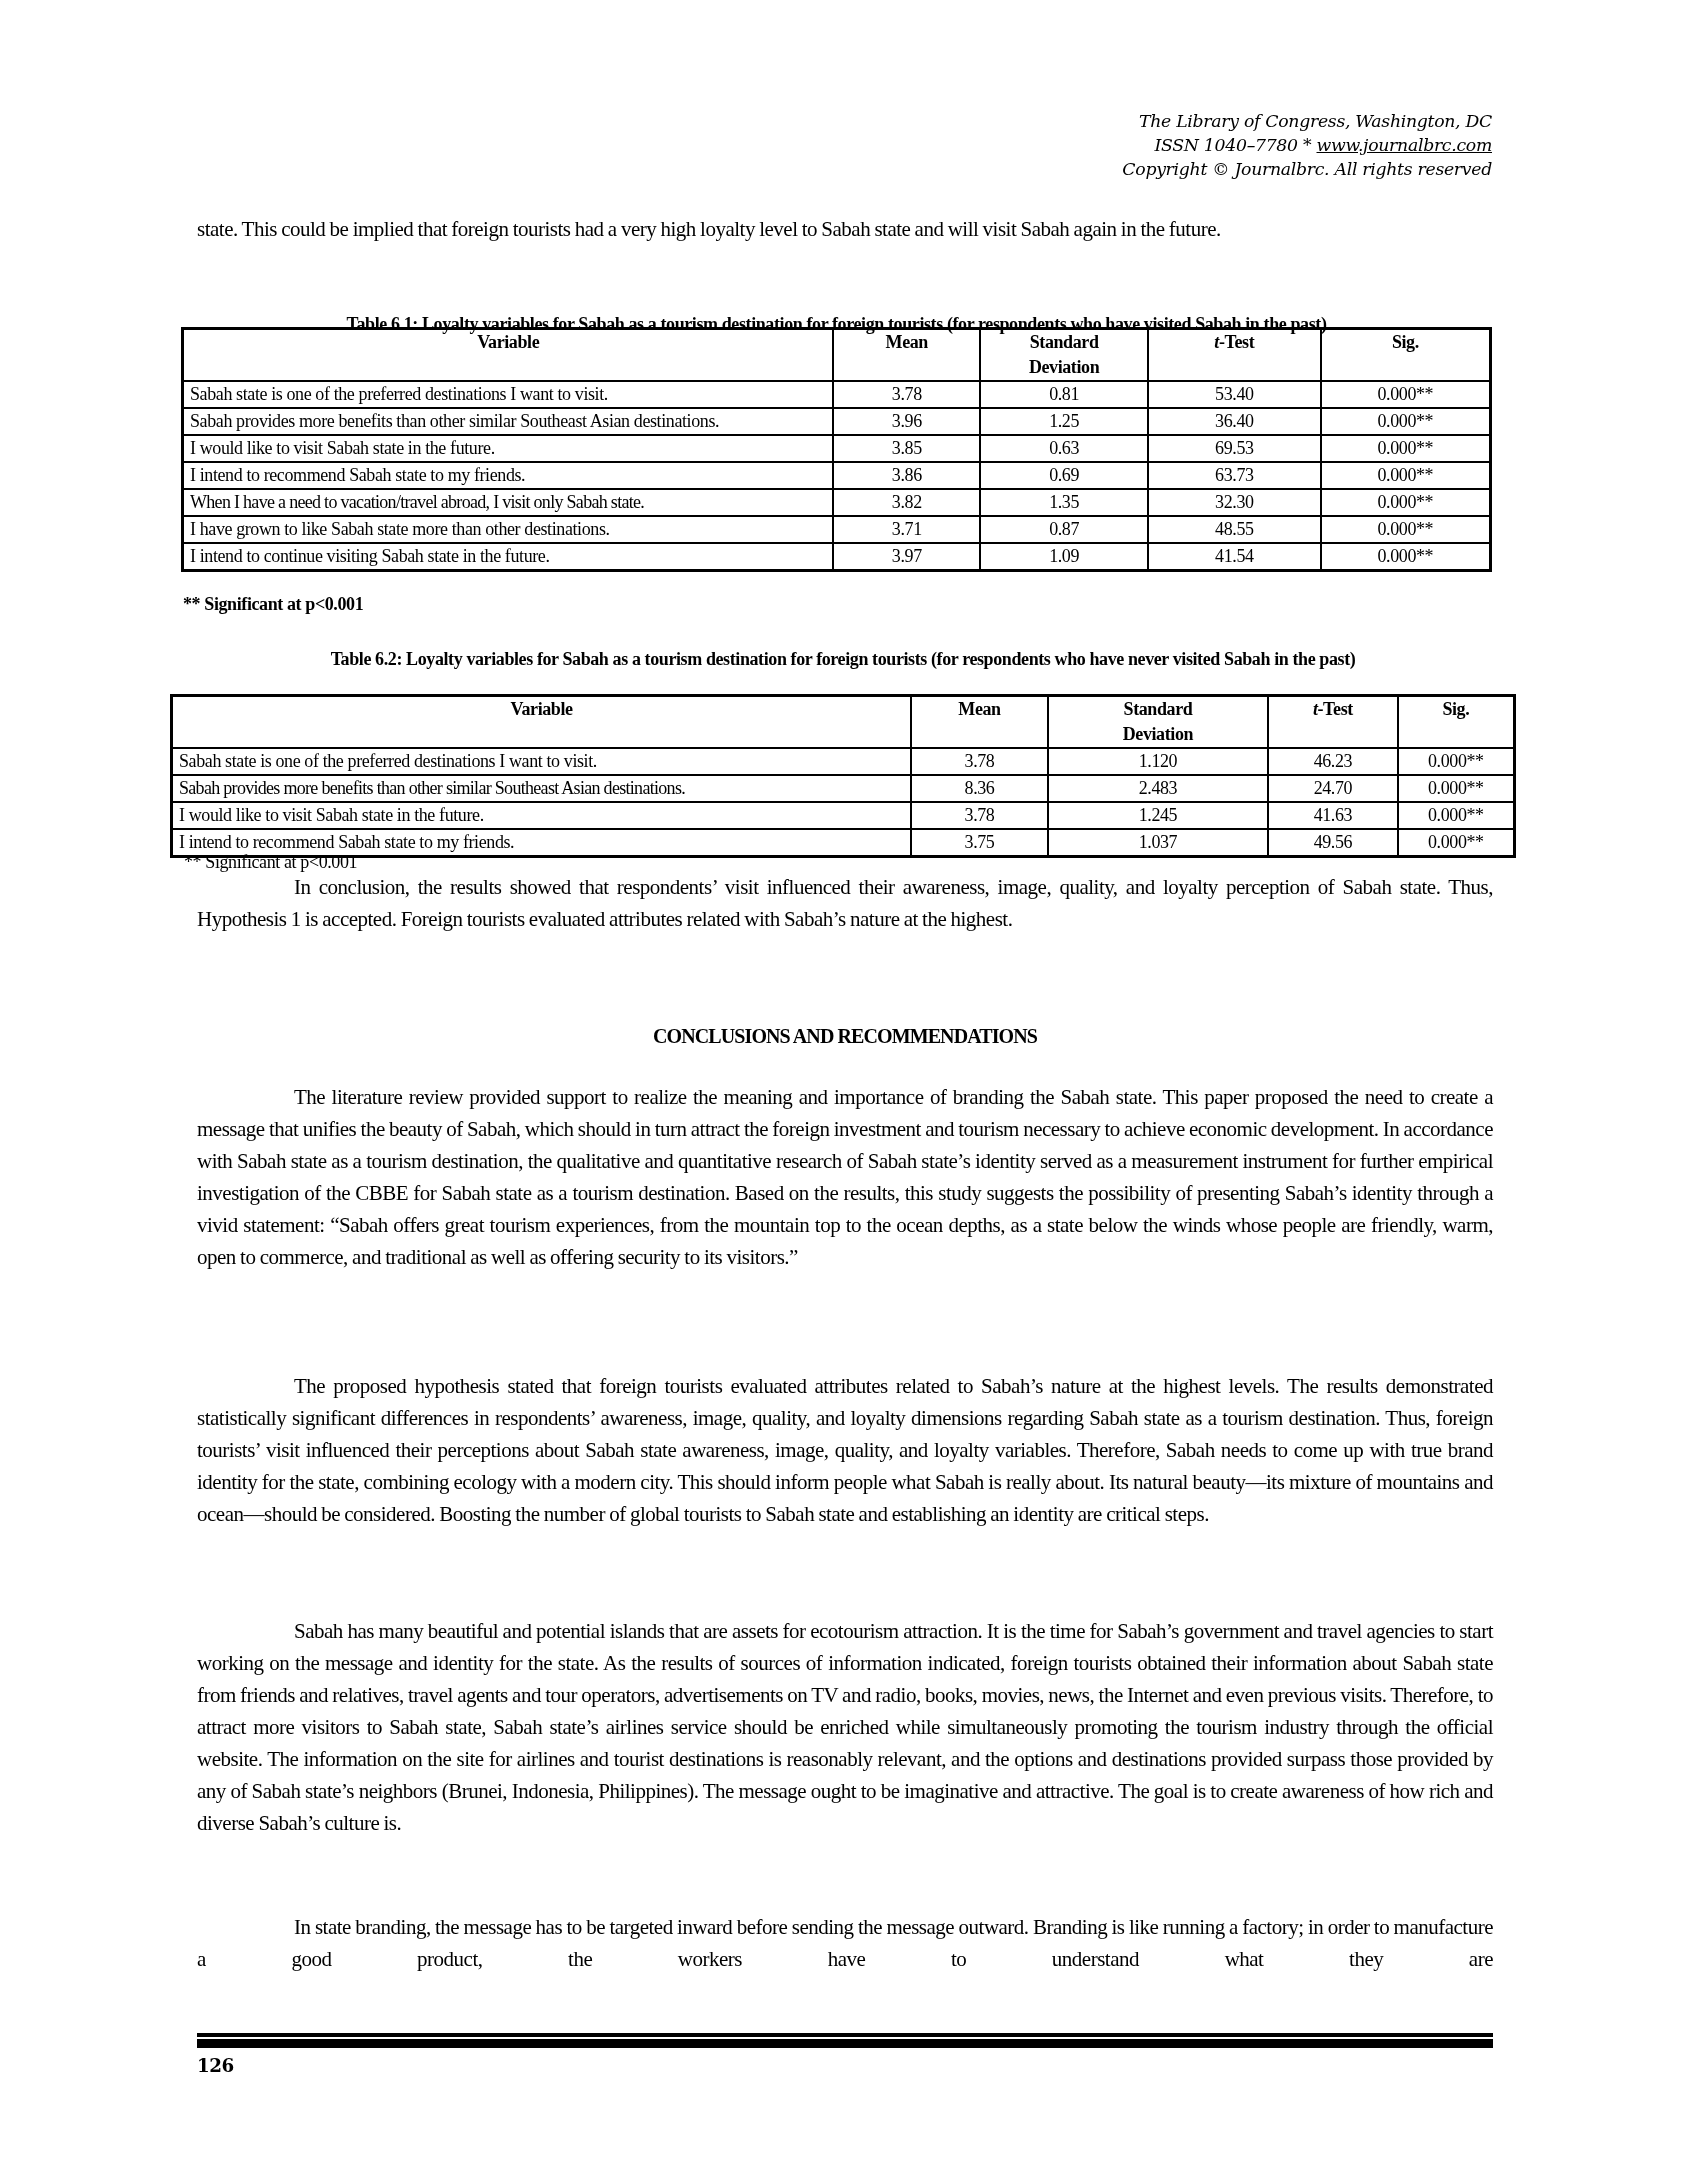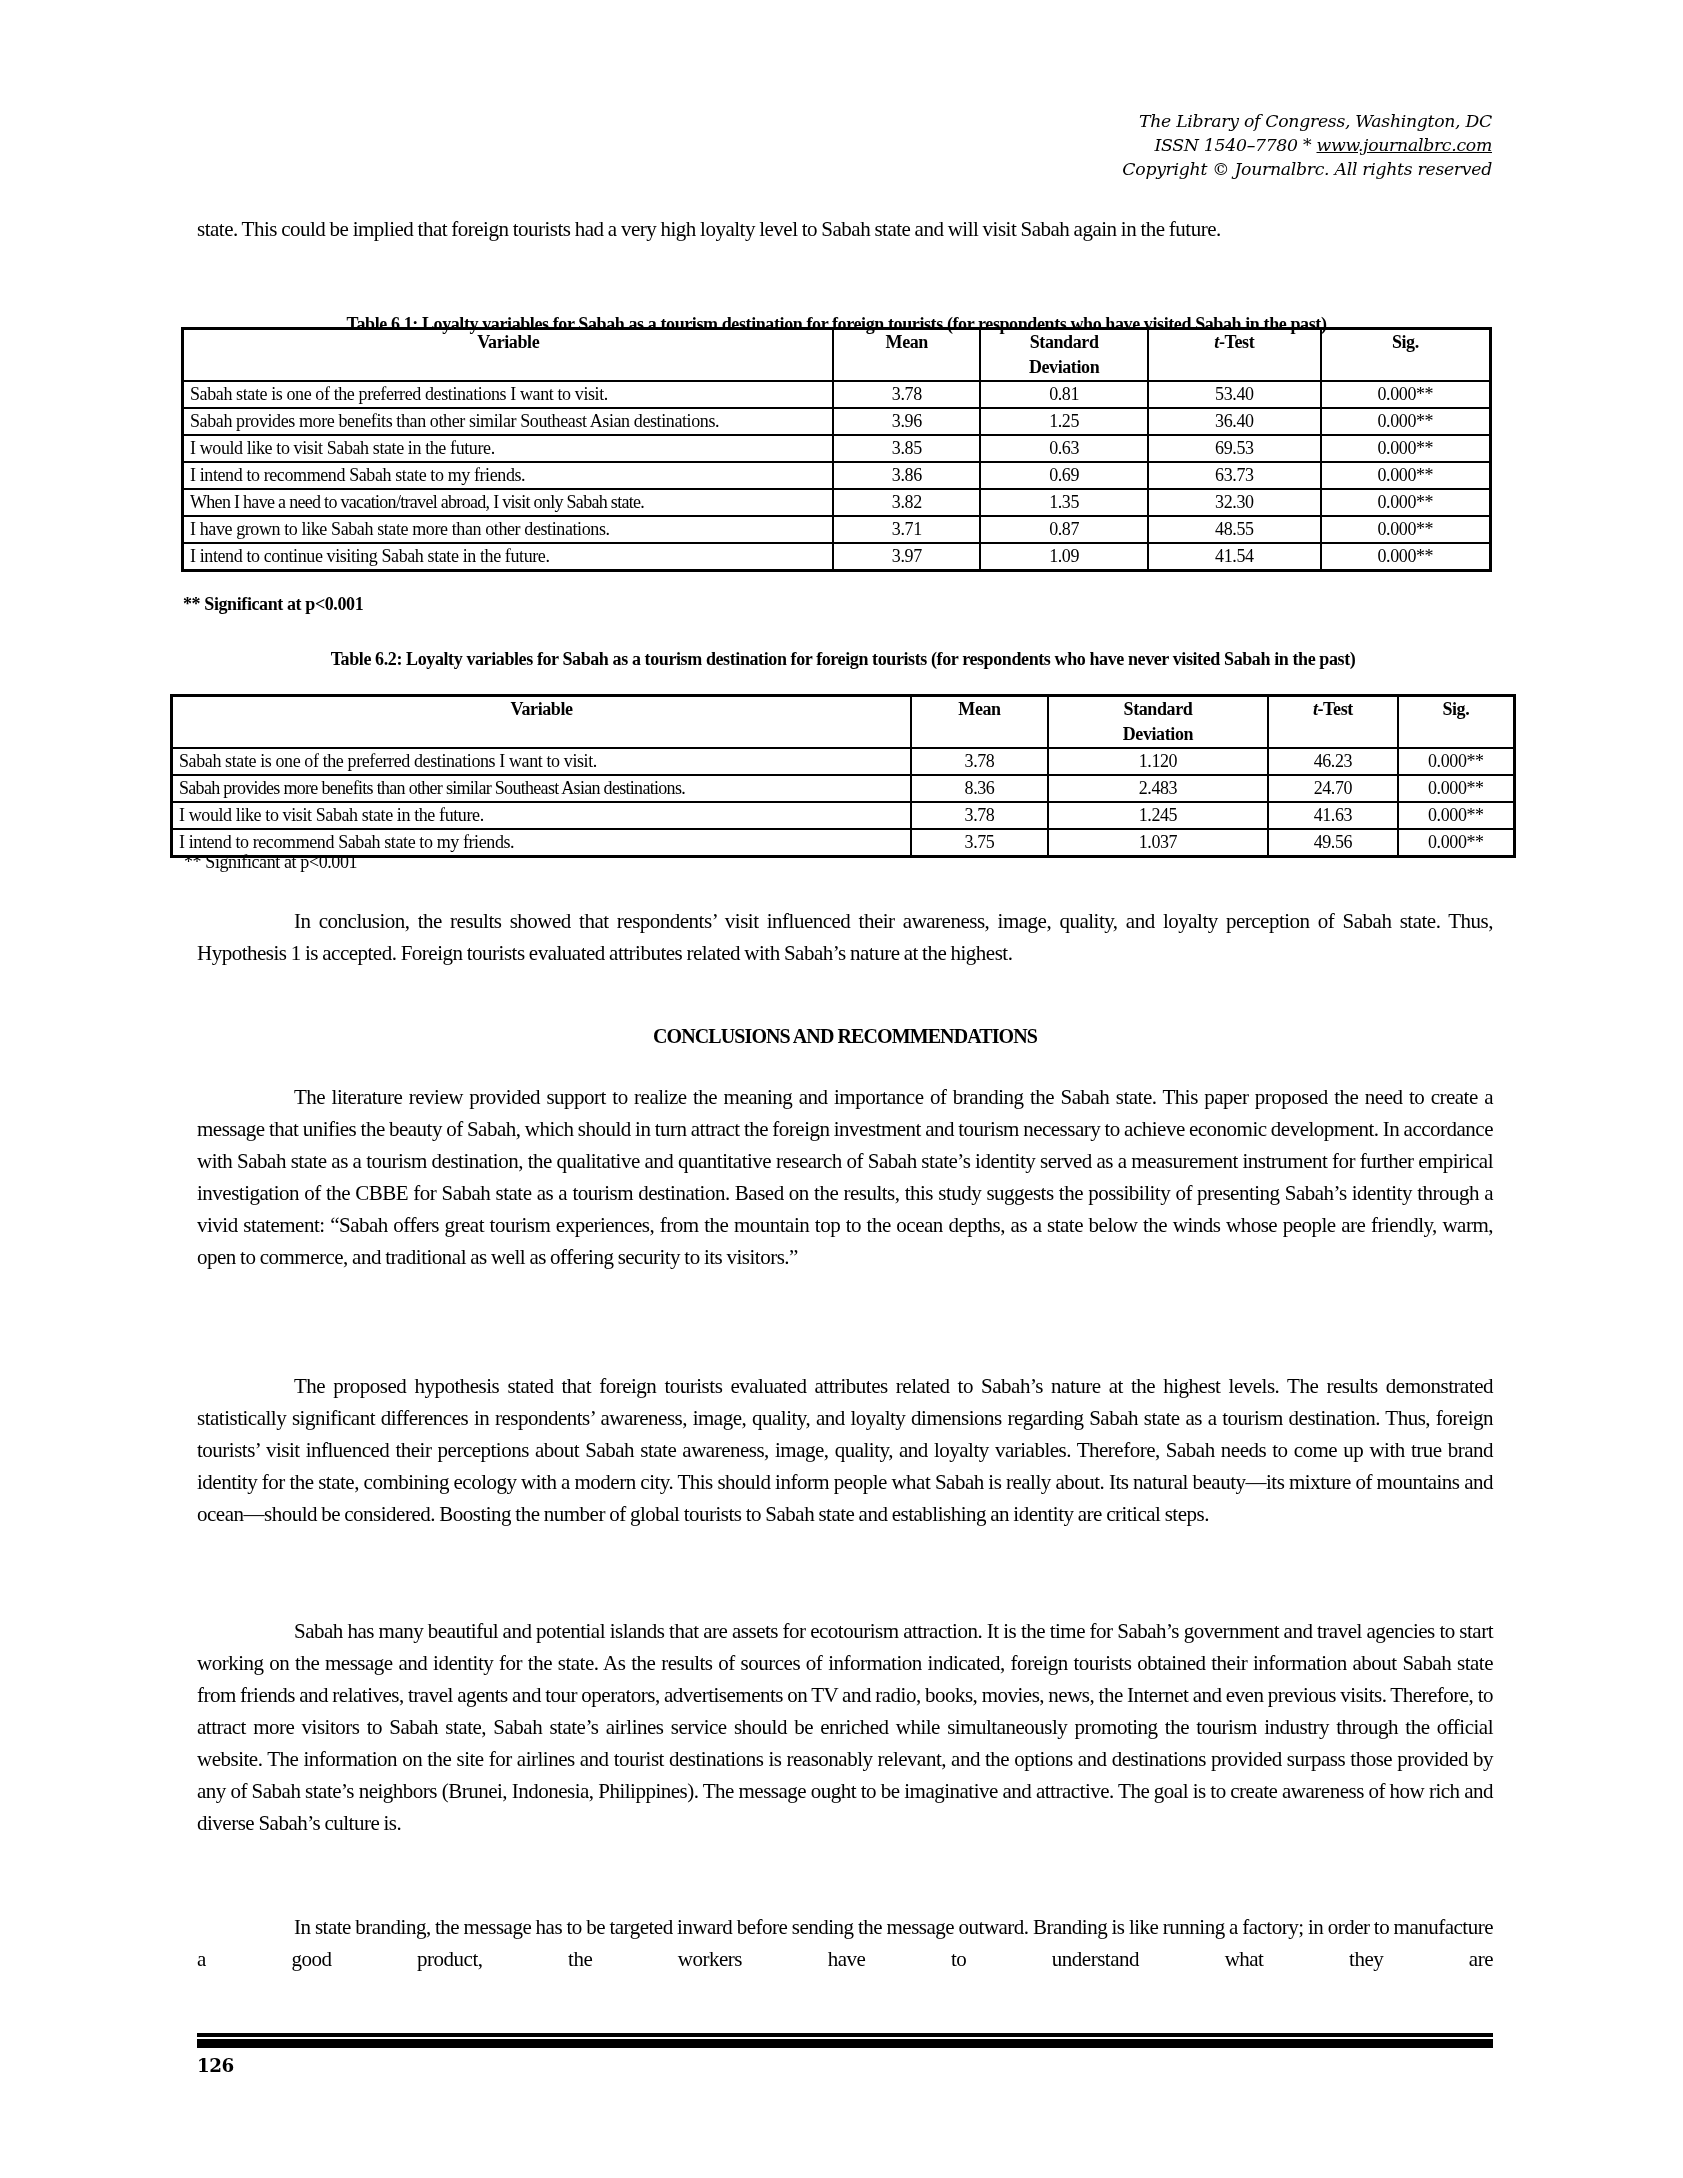--- a/index.html
+++ b/index.html
@@ -58,21 +58,21 @@
     display: flex; justify-content: space-between;
   }
 </style>
 </head>
 <body>
 
 <div class="page">
 
   <div class="running-head">
     <div>The Library of Congress, Washington, DC</div>
-    <div><span>ISSN 1540–7780  * </span><span class="link">www.journalbrc.com</span></div>
+    <div><span>ISSN 1040–7780  * </span><span class="link">www.journalbrc.com</span></div>
     <div>Copyright © Journalbrc. All rights reserved</div>
   </div>
 
   <div class="body-text" style="top:201px;">
     <p>state. This could be implied that foreign tourists had a very high loyalty level to Sabah state and will visit Sabah again in the future.</p>
   </div>
 
   <div class="table-caption" style="left:181px; width:1311px; top:300px;">Table 6.1: Loyalty variables for Sabah as a tourism destination for foreign tourists (for respondents who have visited Sabah in the past)</div>
   <table class="data" style="left:181px; top:315px; width:1311px;">
     <colgroup>
@@ -189,21 +189,21 @@
         <td>I intend to recommend Sabah state to my friends.</td>
         <td class="num">3.75</td>
         <td class="num">1.037</td>
         <td class="num">49.56</td>
         <td class="num">0.000**</td>
       </tr>
     </tbody>
   </table>
   <div class="note" style="left:184px; top:840px;">** Significant at p&lt;0.001</div>
 
-  <div class="body-text" style="top:893px;">
+  <div class="body-text" style="top:859px;">
     <p class="indent">In conclusion, the results showed that respondents’ visit influenced their awareness, image, quality, and loyalty perception of Sabah state. Thus, Hypothesis 1 is accepted. Foreign tourists evaluated attributes related with Sabah’s nature at the highest.</p>
   </div>
 
   <div class="section-heading" style="top:1013px;">CONCLUSIONS AND RECOMMENDATIONS</div>
 
   <div class="body-text" style="top:1069px;">
     <p class="indent">The literature review provided support to realize the meaning and importance of branding the Sabah state. This paper proposed the need to create a message that unifies the beauty of Sabah, which should in turn attract the foreign investment and tourism necessary to achieve economic development. In accordance with Sabah state as a tourism destination, the qualitative and quantitative research of Sabah state’s identity served as a measurement instrument for further empirical investigation of the CBBE for Sabah state as a tourism destination. Based on the results, this study suggests the possibility of presenting Sabah’s identity through a vivid statement: “Sabah offers great tourism experiences, from the mountain top to the ocean depths, as a state below the winds whose people are friendly, warm, open to commerce, and traditional as well as offering security to its visitors.”</p>
   </div>
 
   <div class="body-text" style="top:1358px;">

